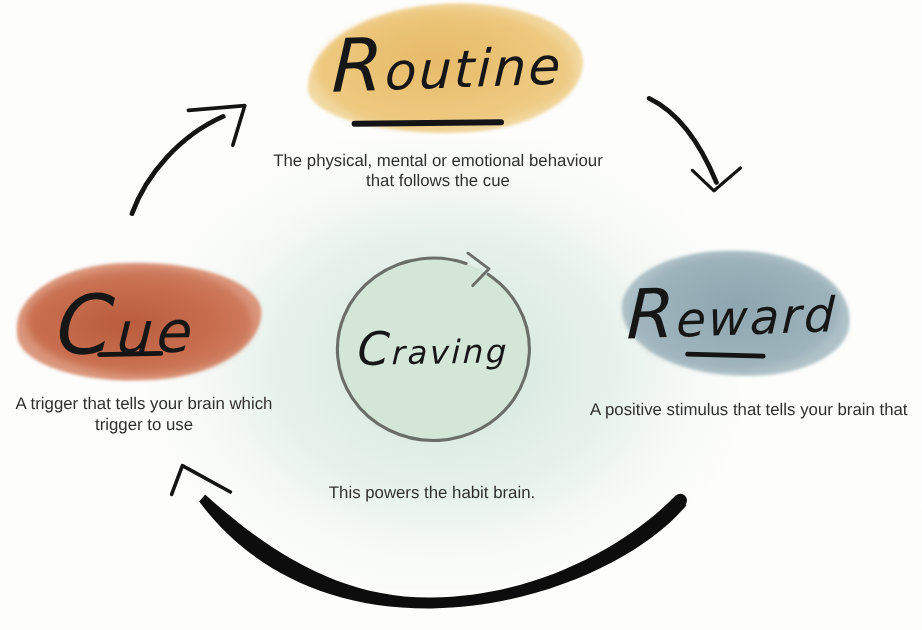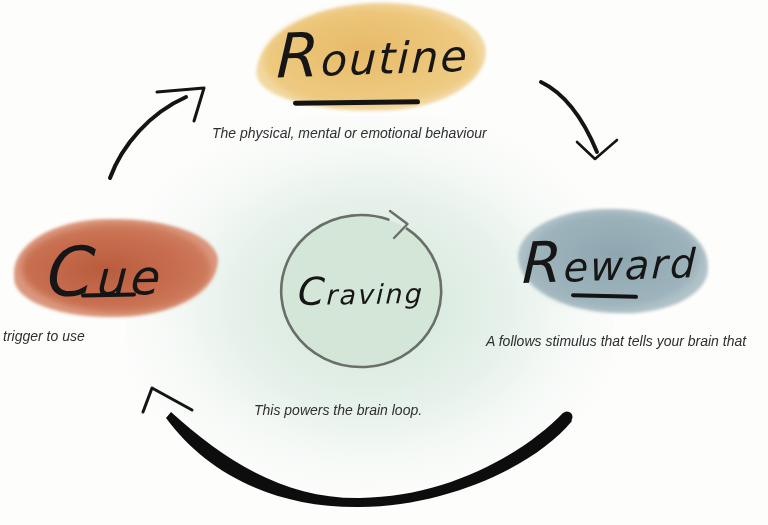--- a/index.html
+++ b/index.html
@@ -61,22 +61,22 @@
   .hand-cue     { left:28px;  top:238px; width:155px; font-size:48px; letter-spacing:3px; transform:rotate(-1deg) skewX(-4deg); }
   .hand-reward  { left:520px; top:232px; width:180px; font-size:40px; letter-spacing:2px; transform:rotate(-2deg) skewX(-4deg); }
   .hand-craving { left:281px; top:272px; width:160px; font-size:27px; letter-spacing:2px; transform:rotate(-1deg) skewX(-3deg); }
   
   .underline { position:absolute; background:#141414; border-radius:3px; }
   .ul-routine { left:293px; top:100px; width:127px; height:5px; transform:rotate(-0.6deg); }
   .ul-cue     { left:81px;  top:293px; width:55px;  height:4px; transform:rotate(-1deg); }
   .ul-reward  { left:571px; top:294px; width:67px;  height:4px; transform:rotate(1.5deg); }
   
   .desc {
-    position:absolute; color:#2f2f2f;
-    font-size:14px; font-style:italic; line-height:16.5px;
+    position:absolute; text-align:center; color:#2f2f2f;
+    font-size:14px; line-height:16.5px;
   }
   .desc-routine { left:212px; top:125px; width:306px; }
   .desc-cue     { left:3px;   top:328px; width:234px; }
   .desc-reward  { left:486px; top:333px; width:276px; }
   .caption      { left:254px; top:402px; width:212px; }
   svg.overlay { position:absolute; left:0; top:0; pointer-events:none; }
 </style>
 </head>
 <body>
 
@@ -116,25 +116,27 @@
   <div class="hand hand-cue">Cue</div>
   <div class="underline ul-cue"></div>
 
   <div class="hand hand-reward">Reward</div>
   <div class="underline ul-reward"></div>
 
   <div class="hand hand-craving">Craving</div>
 
   <div class="desc desc-routine">
     <div>The physical, mental or emotional behaviour</div>
+    <div>that follows the cue</div>
   </div>
 
   <div class="desc desc-cue">
+    <div>A trigger that tells your brain which</div>
     <div>trigger to use</div>
   </div>
 
   <div class="desc desc-reward">
-    <div>A follows stimulus that tells your brain that</div>
+    <div>A positive stimulus that tells your brain that</div>
   </div>
 
-  <div class="desc caption">This powers the brain loop.</div>
+  <div class="desc caption">This powers the habit brain.</div>
 
 </div>
 
 </body></html>

